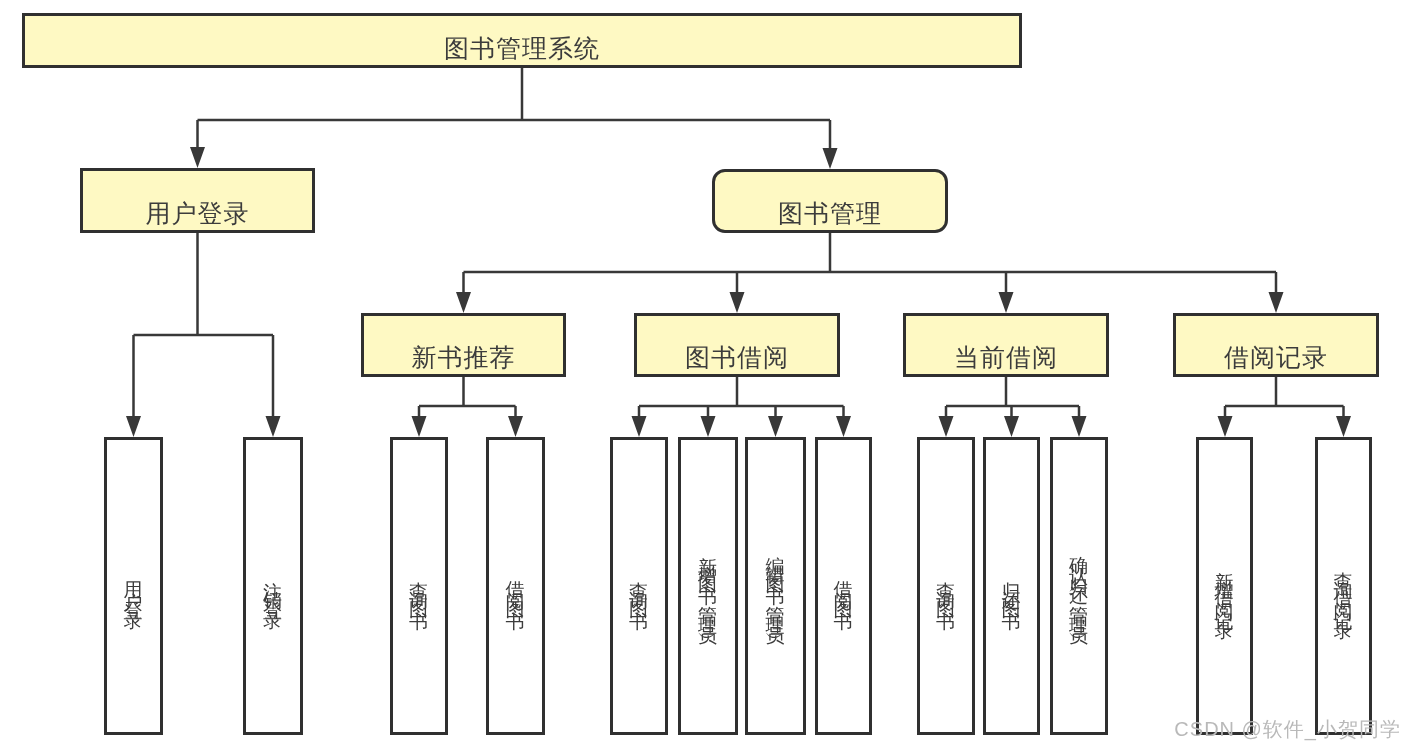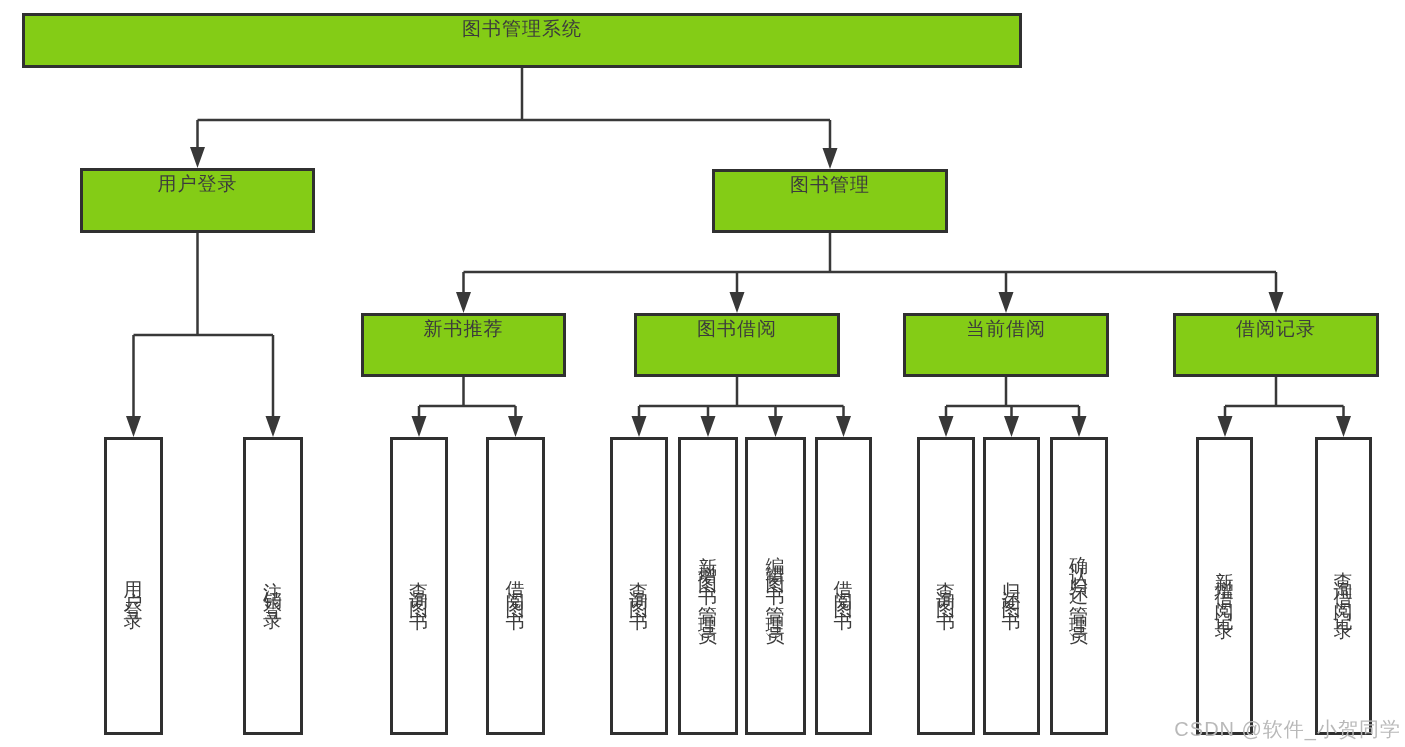--- a/index.html
+++ b/index.html
@@ -13,27 +13,27 @@
   }
   .wires {
     position: absolute;
     left: 0; top: 0;
     width: 1405px; height: 747px;
     pointer-events: none;
   }
   .box {
     position: absolute;
     box-sizing: border-box;
-    background: #84cc16;
+    background: #fef9c3;
     border: 3px solid #303030;
     display: flex;
-    align-items: flex-start;
+    align-items: flex-end;
     justify-content: center;
     color: #3c3c3c;
-    font-size: 19px;
+    font-size: 25px;
     letter-spacing: 1px;
     z-index: 2;
   }
   .vbox {
     position: absolute;
     box-sizing: border-box;
     background: #ffffff;
     border: 3px solid #303030;
     display: flex;
     align-items: center;
@@ -94,21 +94,21 @@
          M1336 416 L1351 416 L1343.5 437 Z" fill="#383838" stroke="none"></path>
   </svg>
 
   <div class="box" style="left:22px; top:13px; width:1000px; height:55px;">
     <span>图书管理系统</span>
   </div>
 
   <div class="box" style="left:80px; top:168px; width:235px; height:65px;">
     <span>用户登录</span>
   </div>
-  <div class="box" style="left:712px; top:169px; width:236px; height:64px;">
+  <div class="box" style="left:712px; top:169px; width:236px; height:64px;border-radius:13px;">
     <span>图书管理</span>
   </div>
 
   <div class="box" style="left:634px; top:313px; width:206px; height:64px;">
     <span>图书借阅</span>
   </div>
   <div class="box" style="left:361px; top:313px; width:205px; height:64px;">
     <span>新书推荐</span>
   </div>
   <div class="box" style="left:903px; top:313px; width:206px; height:64px;">

